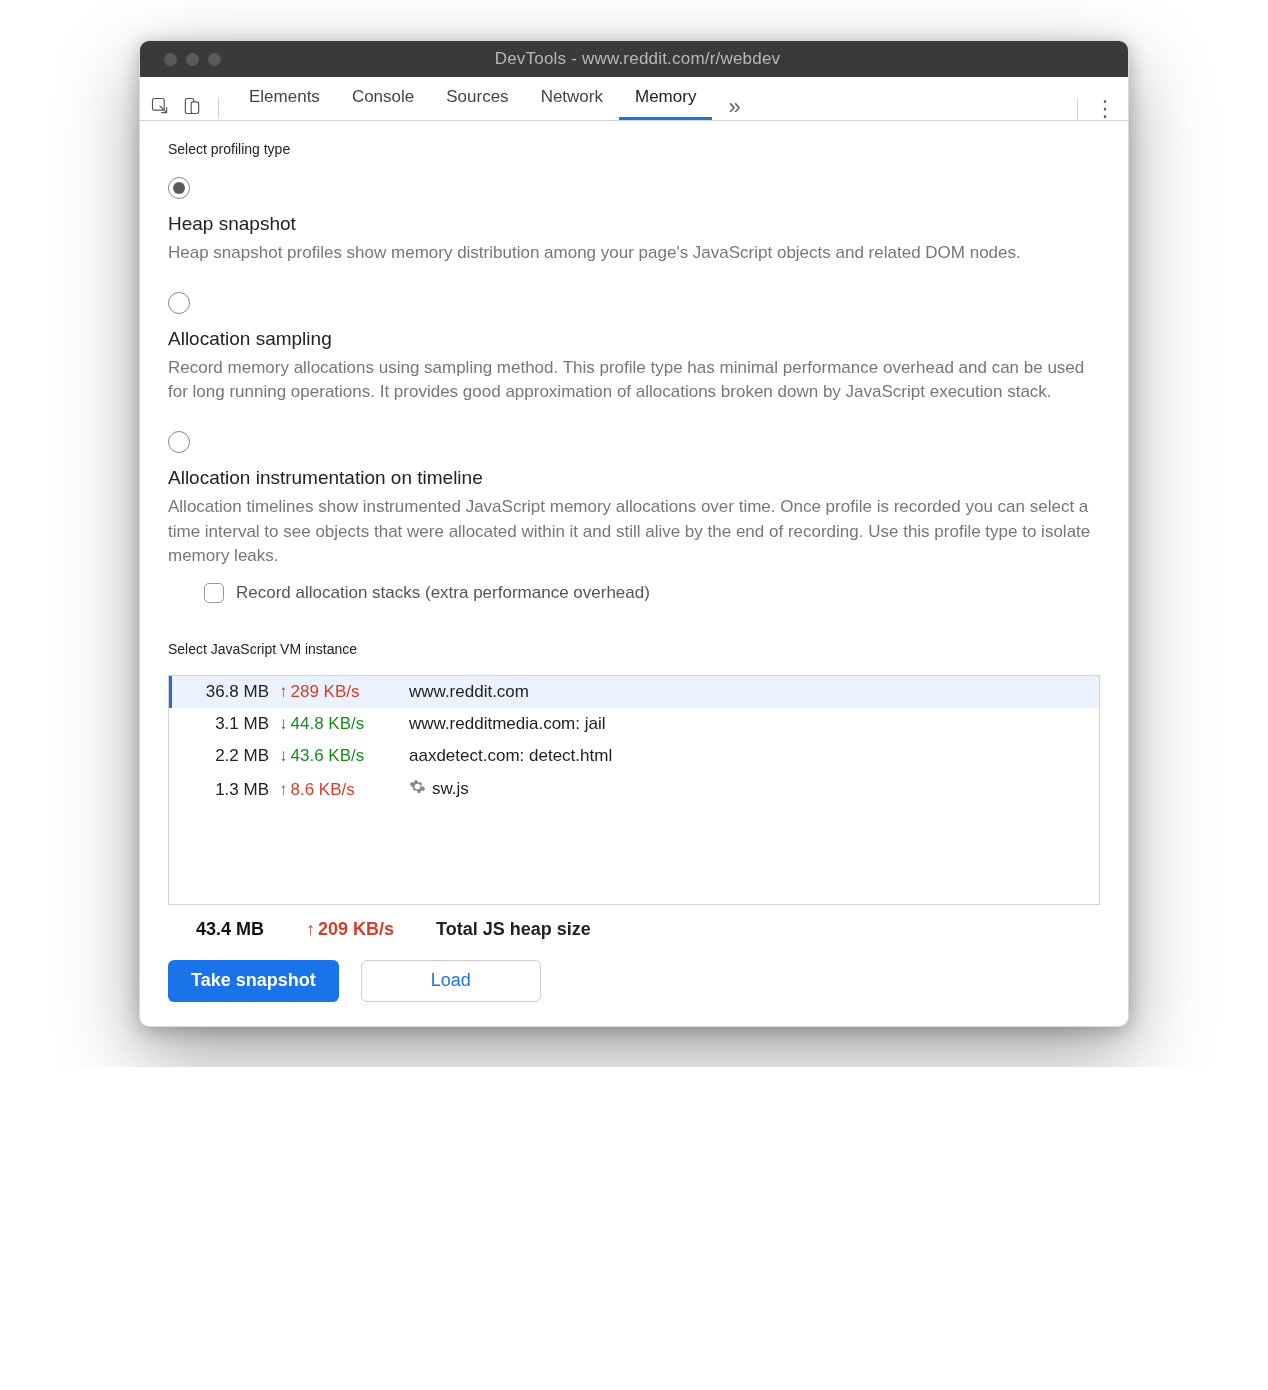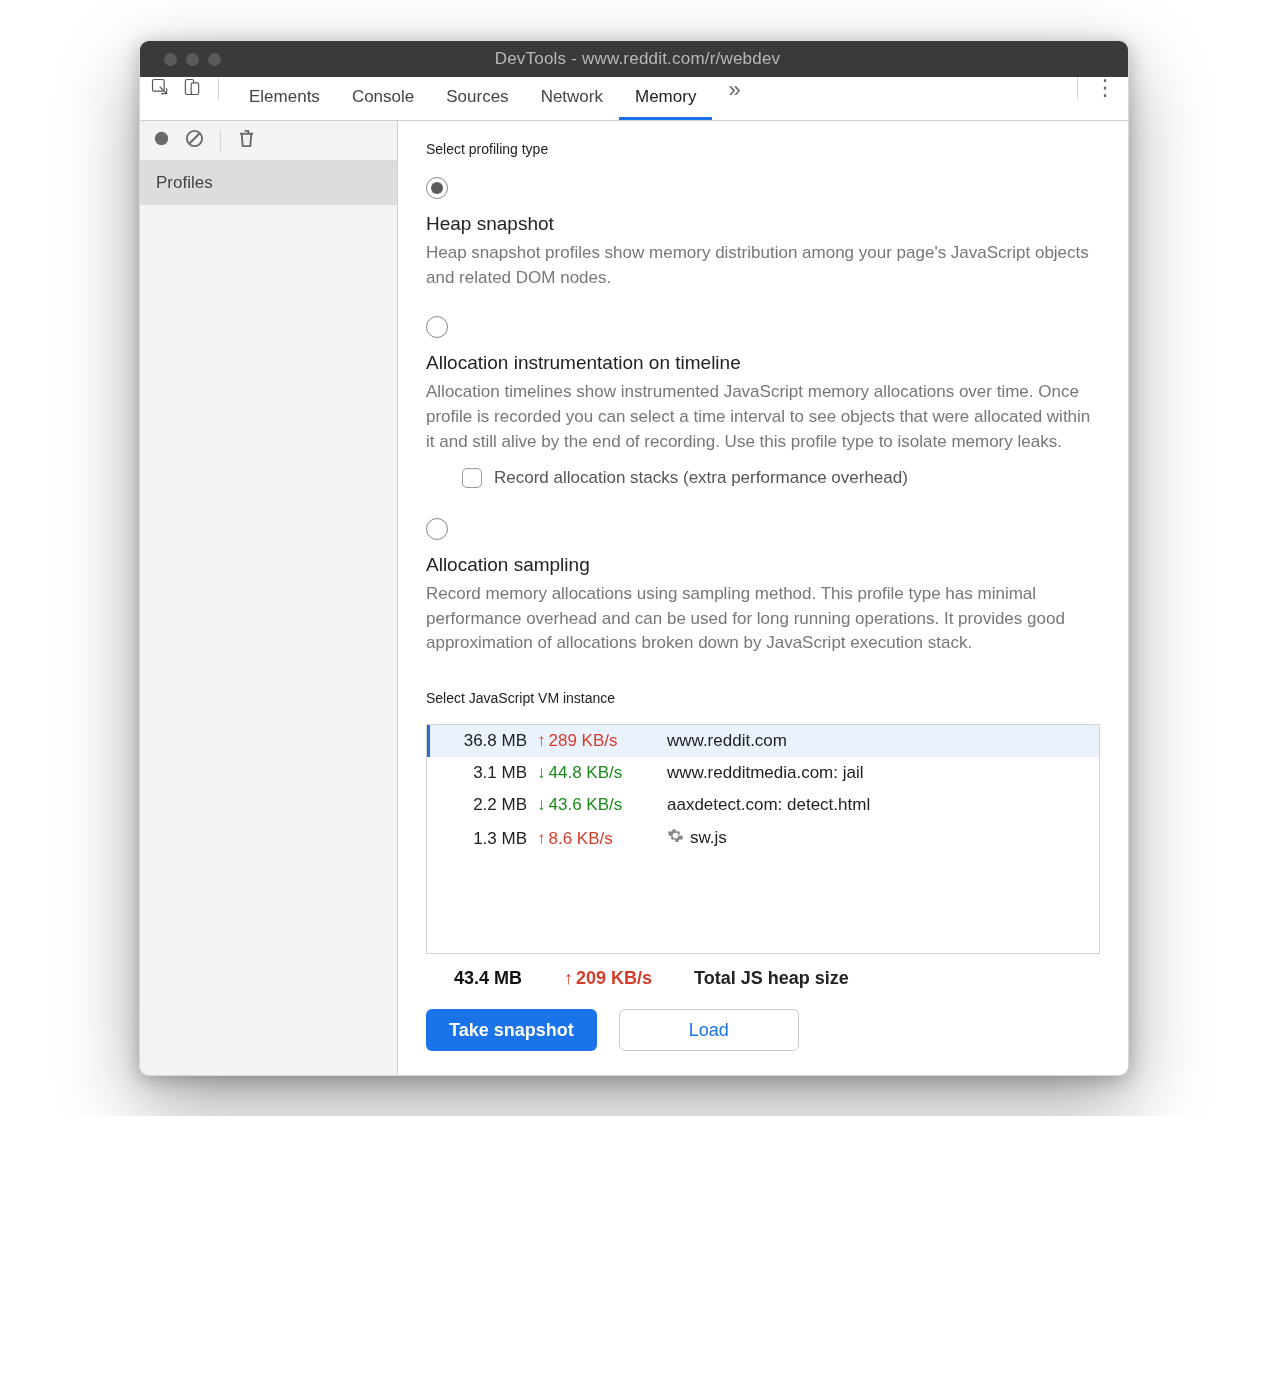--- a/index.html
+++ b/index.html
@@ -27,21 +27,21 @@
     align-items: center;
     height: 36px;
     padding: 0 24px;
   }
   .traffic-lights { display:flex; gap:9px; }
   .traffic-lights span {
     width: 13px; height:13px; border-radius:50%; background:#5a5a5a;
   }
   .window-title { flex:1; text-align:center; font-size:17px; font-weight:400; letter-spacing:.2px; }
   .tabbar {
-    display:flex; align-items:flex-start; height:44px;
+    display:flex; align-items:flex-end; height:44px;
     border-bottom:1px solid #d0d0d0;
     background:#fff;
   }
   .tabbar-left { display:flex; align-items:center; gap:12px; padding:0 10px; }
   .divider-v { width:1px; height:22px; background:#d5d5d5; margin:0 4px; }
   .tab {
     padding: 0 16px; height:100%; display:flex; align-items:center;
     font-size:17px; color:#444; cursor:pointer; border-bottom:3px solid transparent;
   }
   .tab.active { border-bottom-color:#1a73e8; color:#222; }
@@ -151,74 +151,50 @@
         <div class="tab active">Memory</div>
       </div>
     <span class="more-tabs">»</span>
     <div class="tabbar-spacer"></div>
     <span class="divider-v"></span>
     <span class="kebab">⋮</span>
   </div>
 
   <div class="body">
 
-    <div class="sidebar">
-      <div class="sidebar-toolbar">
-        <span class="icon-btn">
-          <svg class="icon-svg" viewBox="0 0 20 20">
-              <circle cx="10" cy="10" r="7" fill="#6a6a6a"></circle>
-            </svg>
-        </span>
-        <span class="icon-btn">
-          <svg class="icon-svg" viewBox="0 0 20 20">
-              <circle cx="10" cy="10" r="8" fill="none" stroke="#6a6a6a" stroke-width="2"></circle>
-              <line x1="4.5" y1="15.5" x2="15.5" y2="4.5" stroke="#6a6a6a" stroke-width="2"></line>
-            </svg>
-        </span>
-        <span class="divider-v" style="margin:0 2px"></span>
-        <span class="icon-btn">
-          <svg class="icon-svg" viewBox="0 0 20 20">
-              <path d="M3 5h14M8 2h4v3M5 5l1 13h8l1-13" fill="none" stroke="#6a6a6a" stroke-width="2" stroke-linejoin="round"></path>
-            </svg>
-        </span>
-      </div>
-      <div class="sidebar-item selected">
-        <span>Profiles</span>
-      </div>
-    </div>
 
     <div class="main">
       <h2>Select profiling type</h2>
 
       <div id="profiling-options-host">
           <div class="profile-option">
             <div class="radio checked">
               <div class="dot"></div>
             </div>
             <div style="flex: 1 1 0%;">
               <div class="opt-title">Heap snapshot</div>
               <div class="opt-desc">Heap snapshot profiles show memory distribution among your page's JavaScript objects and related DOM nodes.</div>
+            </div>
+          </div>
+          <div class="profile-option">
+            <div class="radio"></div>
+            <div style="flex: 1 1 0%;">
+              <div class="opt-title">Allocation sampling</div>
+              <div class="opt-desc">Record memory allocations using sampling method. This profile type has minimal performance overhead and can be used for long running operations. It provides good approximation of allocations broken down by JavaScript execution stack.</div>
             </div>
           </div>
           <div class="profile-option">
             <div class="radio"></div>
             <div style="flex: 1 1 0%;">
               <div class="opt-title">Allocation instrumentation on timeline</div>
               <div class="opt-desc">Allocation timelines show instrumented JavaScript memory allocations over time. Once profile is recorded you can select a time interval to see objects that were allocated within it and still alive by the end of recording. Use this profile type to isolate memory leaks.</div>
               <div class="checkbox-row">
                 <div class="checkbox"></div>
                 <span style="color: rgb(85, 85, 85); font-size: 17px;">Record allocation stacks (extra performance overhead)</span>
               </div>
-            </div>
-          </div>
-          <div class="profile-option">
-            <div class="radio"></div>
-            <div style="flex: 1 1 0%;">
-              <div class="opt-title">Allocation sampling</div>
-              <div class="opt-desc">Record memory allocations using sampling method. This profile type has minimal performance overhead and can be used for long running operations. It provides good approximation of allocations broken down by JavaScript execution stack.</div>
             </div>
           </div>
         </div>
 
       <div class="vm-section">
         <h2>Select JavaScript VM instance</h2>
         <div class="vm-table">
           <div id="vm-rows-host">
               <div class="vm-row selected">
                 <span class="col-size">36.8 MB</span>

